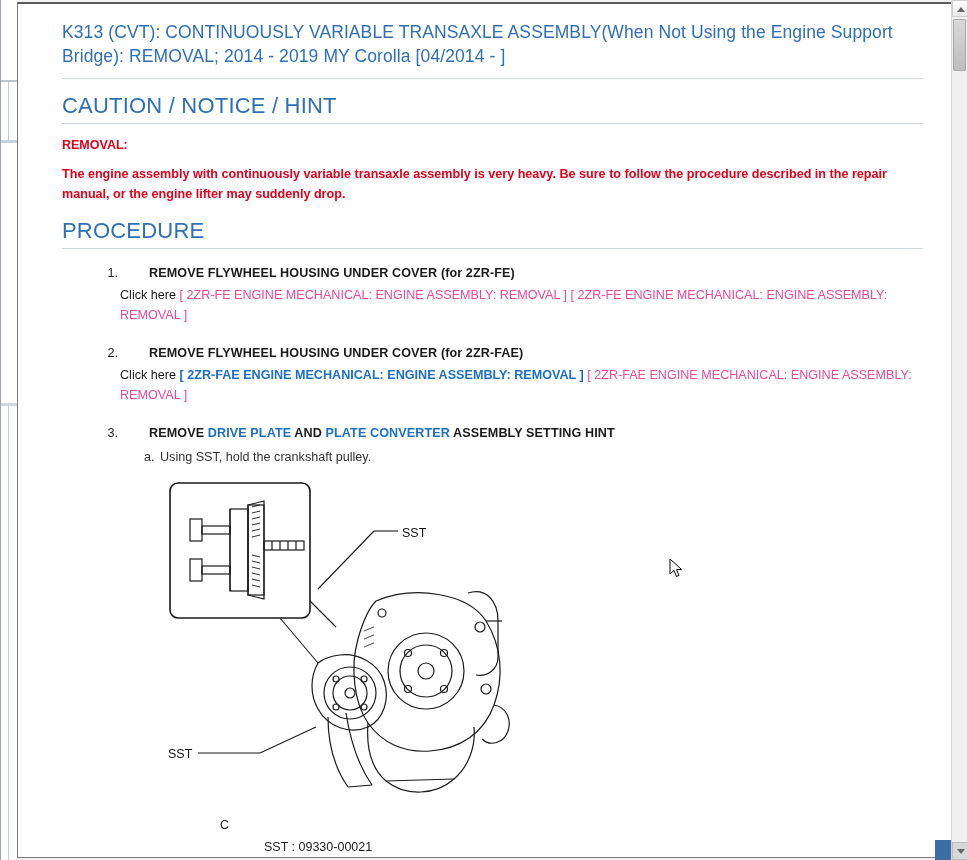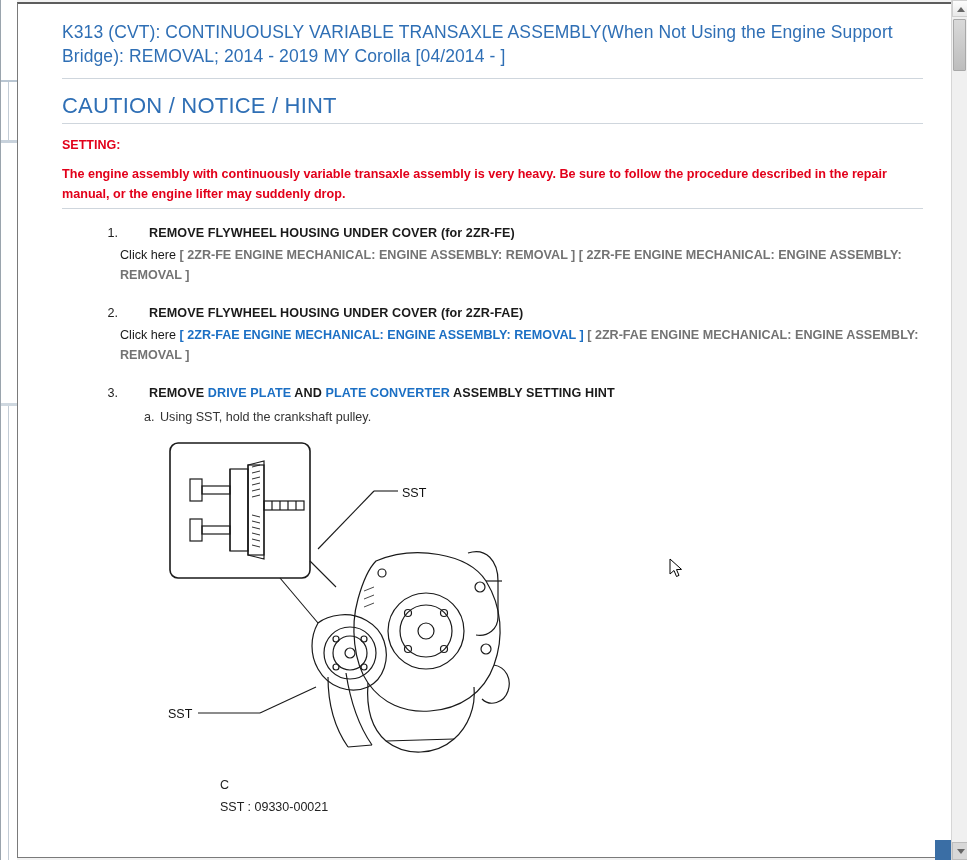--- a/index.html
+++ b/index.html
@@ -130,21 +130,21 @@
     margin-left: 29px;
   }
   .step-head .blue { color: #1b6fc4; font-weight: bold; }
   .step-sub {
     font-weight: normal;
     color: #1a1a1a;
     display: block;
     margin-top: 2px;
   }
   .link-blue { color: #1b6fc4; font-weight: bold; }
-  .bracket-black { color: #737373; font-weight: bold; }
+  .bracket-black { color: #ec4899; font-weight: normal; }
 
   ol.substeps {
     margin: 4px 0 0 0;
     padding-left: 26px;
     list-style: none;
   }
   ol.substeps li {
     font-size: 12.6px;
     color: #333;
     line-height: 20px;
@@ -243,23 +243,24 @@
 
   <div class="doc-panel">
     <div class="doc-inner">
 
       <h1 class="title">K313 (CVT): CONTINUOUSLY VARIABLE TRANSAXLE ASSEMBLY(When Not Using the Engine Support Bridge): REMOVAL; 2014 - 2019 MY Corolla [04/2014 -        ]</h1>
       <div class="rule"></div>
 
       <h2 class="section">CAUTION / NOTICE / HINT</h2>
       <div class="rule"></div>
 
-      <div class="caution-label">SETTING:</div>
+      <div class="caution-label">REMOVAL:</div>
       <div class="caution-text">The engine assembly with continuously variable transaxle assembly is very heavy. Be sure to follow the procedure described in the repair manual, or the engine lifter may suddenly drop.</div>
 
+      <h2 class="section">PROCEDURE</h2>
       <div class="rule"></div>
 
       <ol class="steps">
 
         <li>
           <span class="num">1.</span>
           <span class="step-head">REMOVE FLYWHEEL HOUSING UNDER COVER (for 2ZR-FE)</span>
           <span class="step-sub">
             <span>Click here</span>
             <span class="bracket-black">[ 2ZR-FE ENGINE MECHANICAL: ENGINE ASSEMBLY: REMOVAL ]</span>
@@ -355,21 +356,21 @@
                 <path d="M196 150 l10 -4 M196 158 l10 -4 M196 166 l10 -4" stroke-width="0.8"></path>
               </g>
             </svg>
 
             <div style="position:absolute; left:234px; top:42px; font-size:12.5px; color:#111;">SST</div>
             <div style="position:absolute; left:0px; top:263px; font-size:12.5px; color:#111;">SST</div>
           </div>
 
           <div class="fig-caption">
             <span class="c-letter">C</span>
-            <span style="display:block;">SST : 09330-00021</span>
+            <span style="display:block;margin-left:44px;">SST : 09330-00021</span>
           </div>
           
           
 
         </li>
       </ol>
     </div>
   </div>
 
   <div class="scrollbar">

